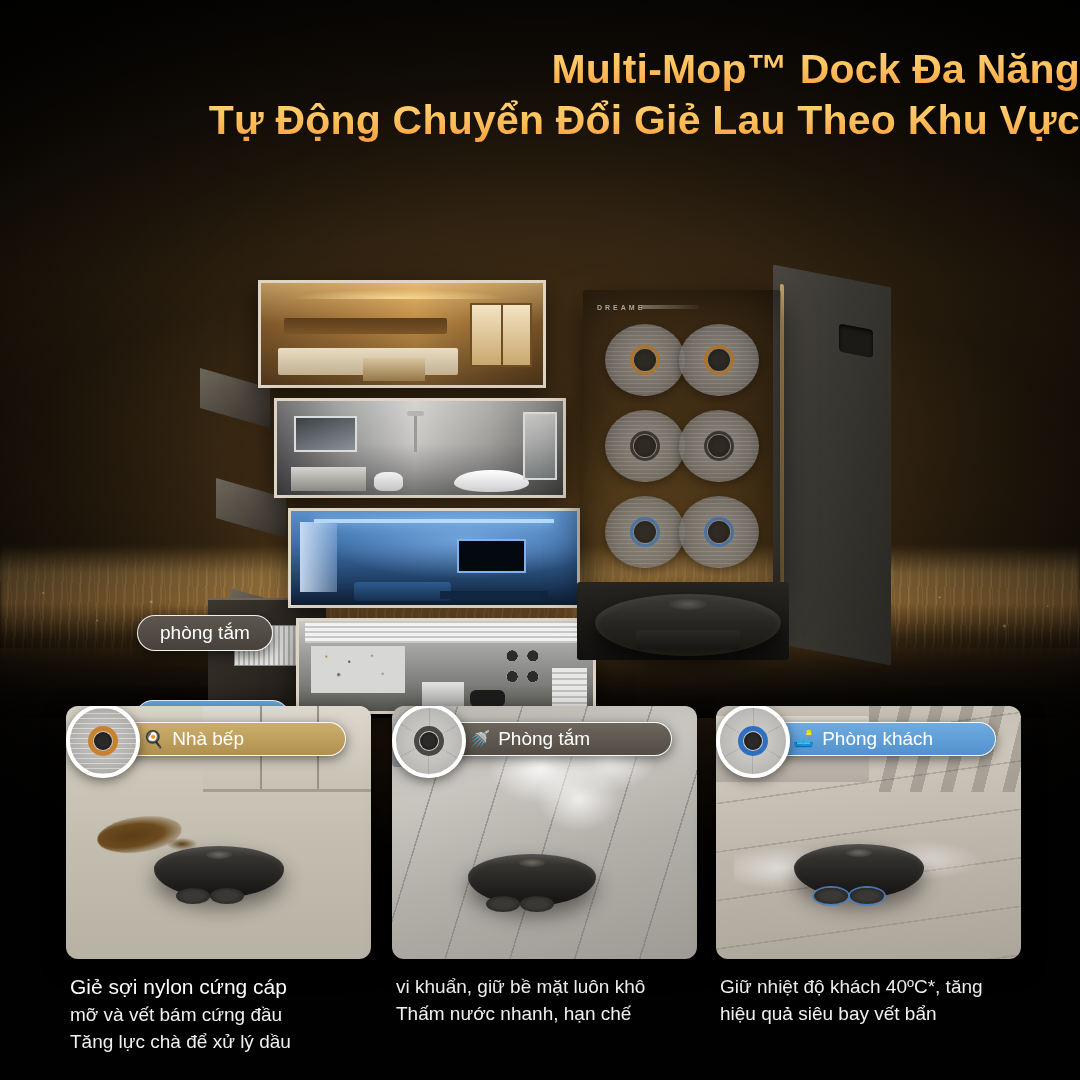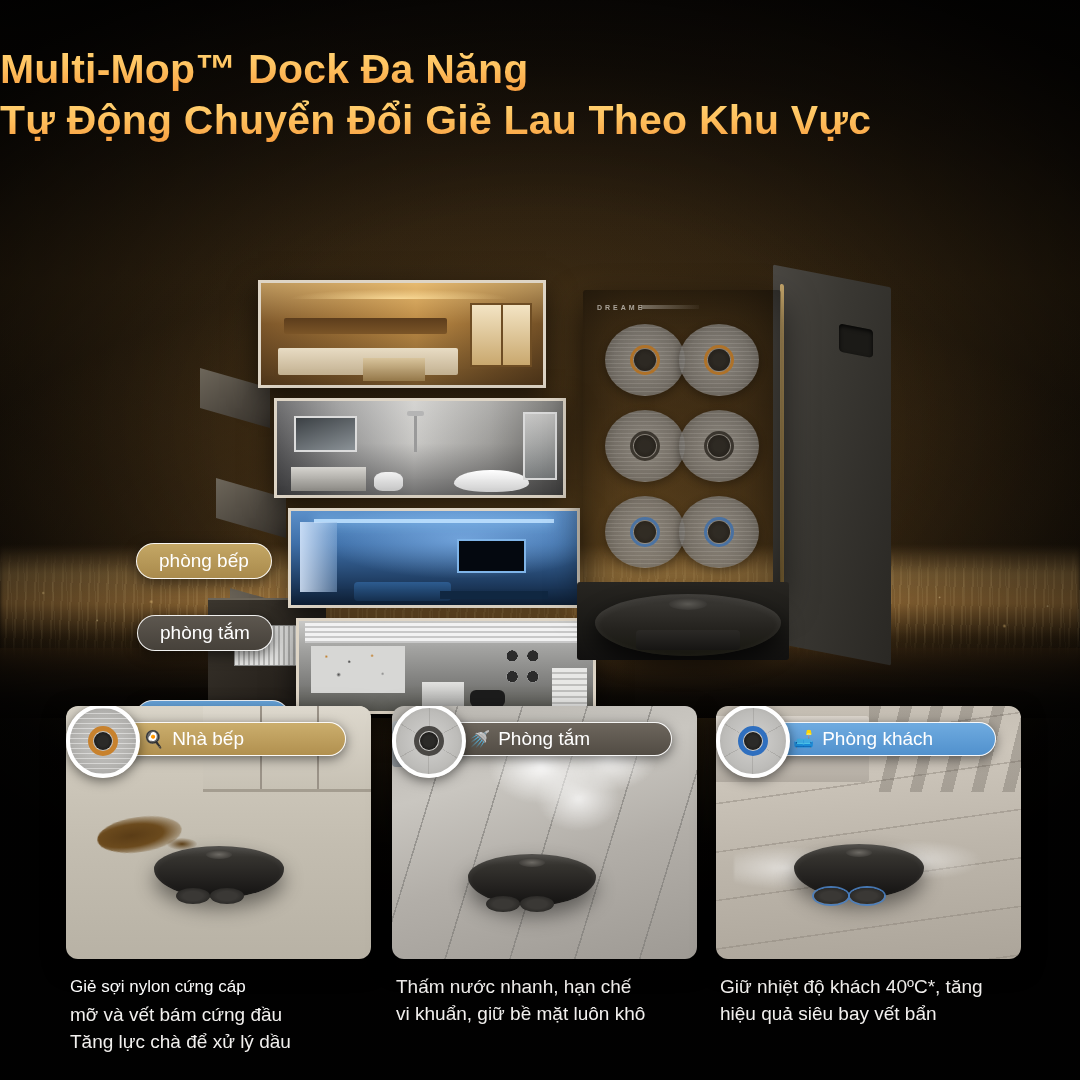--- a/index.html
+++ b/index.html
@@ -58,21 +58,21 @@
     background:linear-gradient(180deg, rgba(60,40,18,0.55) 0%, rgba(12,9,6,0.95) 70%, #070503 100%);
   }
   .bg-vig {
     position:absolute; inset:0;
     background:radial-gradient(ellipse 760px 520px at 50% 430px, rgba(0,0,0,0) 42%, rgba(0,0,0,0.48) 82%, rgba(0,0,0,0.82) 100%);
   }
 
   
   .headline {
     position:absolute; left:0; right:0; top:44px;
-    text-align:left;
+    text-align:right;
     z-index:40;
   }
   .headline .line {
     font-size:41px;
     font-weight:600;
     letter-spacing:0.2px;
     line-height:51px;
     background:linear-gradient(180deg,#ffd779 0%,#ffc25f 45%,#f79a3c 100%);
     -webkit-background-clip:text;
     background-clip:text;
@@ -455,21 +455,21 @@
                     rgba(130,128,124,0.30) 120deg 122deg, rgba(0,0,0,0) 122deg 180deg,
                     rgba(130,128,124,0.30) 180deg 182deg, rgba(0,0,0,0) 182deg 240deg,
                     rgba(130,128,124,0.30) 240deg 242deg, rgba(0,0,0,0) 242deg 300deg,
                     rgba(130,128,124,0.30) 300deg 302deg, rgba(0,0,0,0) 302deg 360deg),
       radial-gradient(circle,#d3d2d0 0%,#bdbcb9 62%,#a3a29f 100%);
   }
 
   
   .card-caption { margin-top:14px; padding-left:4px; }
   .cap-title {
-    color:#ffffff; font-size:17px; font-weight:500; line-height:28px;
+    color:#ffffff; font-size:21px; font-weight:500; line-height:28px;
     white-space:nowrap;
   }
   .cap-body {
     color:#f2f0ee; font-size:19px; font-weight:400; line-height:27px;
   }
   .cap-body span { display:block; white-space:nowrap; }
 </style>
 </head>
 <body>
 
@@ -532,23 +532,20 @@
           <div class="g-wall"></div>
           <div class="g-tools"></div>
           <div class="g-tyres"></div>
           <div class="g-box"></div>
           <div class="g-dark"></div>
           <div class="g-stairs"></div>
         </div>
       </div>
     </div>
 
-    <div class="room-pill" id="pill-kitchen">
-      <span>phòng bếp</span>
-    </div>
     <div class="room-pill" id="pill-bath">
       <span>phòng tắm</span>
     </div>
     <div class="room-pill" id="pill-living">
       <span>phòng khách</span>
     </div>
 
     <div class="dock">
       <div class="dock-side"></div>
       <div class="dock-edge"></div>
@@ -644,22 +641,22 @@
           <span class="badge-emoji">🚿</span>
           <span>Phòng tắm</span>
         </div>
         <div class="mop-disc" id="disc-1">
           <div class="disc-ring"></div>
           <div class="disc-hub"></div>
         </div>
       </div>
       <div class="card-caption">
         <div class="cap-body">
+          <span>vi khuẩn, giữ bề mặt luôn khô</span>
           <span>Thấm nước nhanh, hạn chế</span>
-          <span>vi khuẩn, giữ bề mặt luôn khô</span>
         </div>
       </div>
     </div>
 
     <div class="card" id="card-2">
       <div class="card-photo">
         <div class="ph-living">
           <div class="planks"></div>
           <div class="shadow"></div>
           <div class="sofa"></div>

